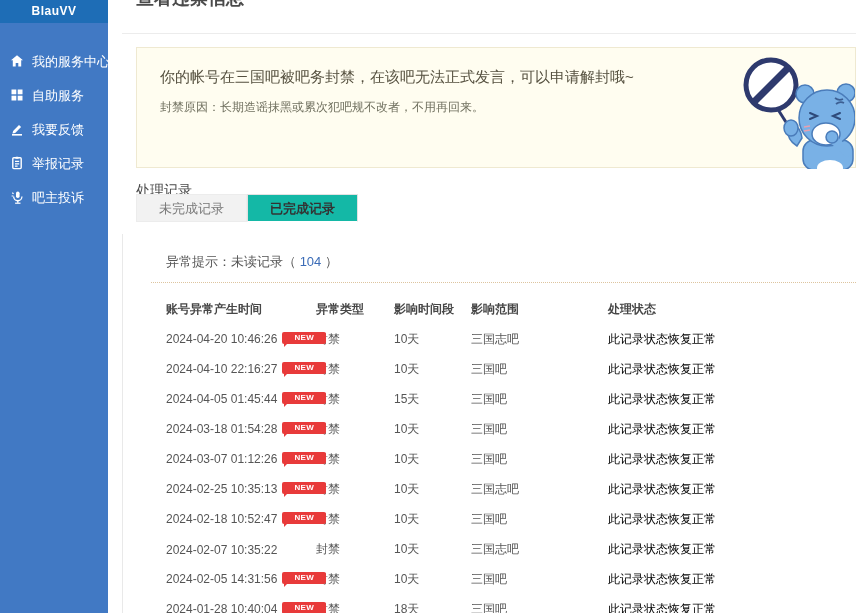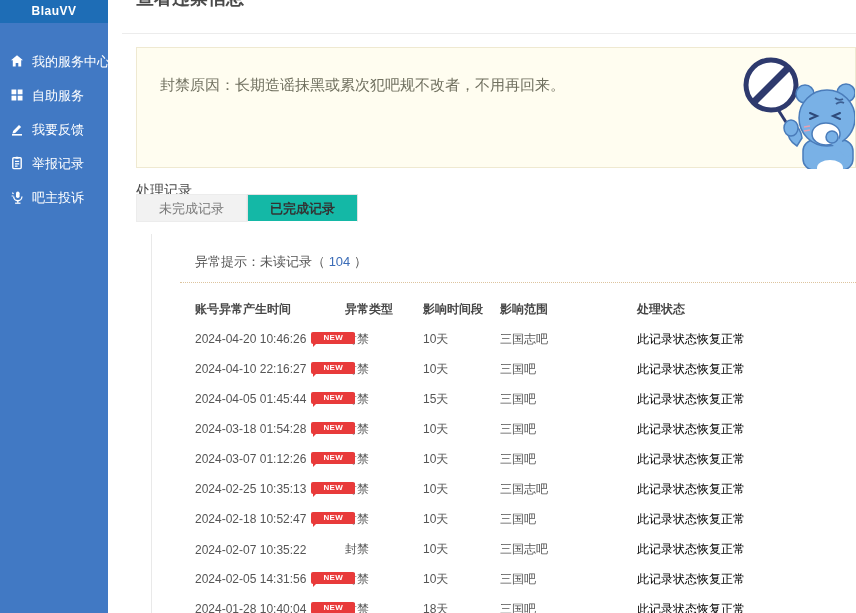--- a/index.html
+++ b/index.html
@@ -16,30 +16,30 @@
   .menu-item { display:flex; align-items:center; gap:8px; padding:8px 4px 8px 10px;
                color:#fff; font-size:13px; cursor:pointer; white-space:nowrap; }
   .menu-item svg { flex:0 0 auto; }
   
   .main { position:absolute; left:122px; top:0; right:0; bottom:0; }
   .page-title { position:absolute; top:-14px; left:14px; margin:0; font-size:18px; font-weight:bold; color:#4a4a4a; }
   .top-divider { position:absolute; top:33px; left:0; right:0; border-top:1px solid #ececec; }
   .notice { position:absolute; left:14px; top:47px; width:695px; height:103px;
             background:#fffdf0; border:1px solid #efe9d1; padding:16px 0 0 23px; }
   .notice-msg { margin:4px 0 0; font-size:15px; color:#55503f; }
-  .notice-reason { margin:12px 0 0; font-size:15px; color:#70705f; }
+  .notice-reason { margin:12px 0 0; font-size:12px; color:#70705f; }
   .mascot { position:absolute; right:0; top:8px; width:120px; height:113px; pointer-events:none; }
   .section-title { position:absolute; left:14px; top:182px; margin:0; font-size:14px; font-weight:normal; color:#4a4a4a; }
   
   .tabs { position:absolute; left:14px; top:194px; display:flex; z-index:3; }
   .tab { box-sizing:border-box; width:111px; height:28px; line-height:27px; text-align:center; font-size:13px; cursor:pointer; }
   .tab.inactive { background:#f2f2f2; color:#787878; border:1px solid #ececec; }
   .tab.active { background:#14b8a6; color:#333; font-weight:bold; border:1px solid #e2e2e2; border-bottom:1px solid #fff; }
   
-  .panel { position:absolute; left:0; top:234px; right:0; bottom:0; border-left:1px solid #e9e9e9; background:#fff;margin-left:29px; }
+  .panel { position:absolute; left:0; top:234px; right:0; bottom:0; border-left:1px solid #e9e9e9; background:#fff; }
   .hint { margin:19px 0 0 43px; font-size:13px; color:#555; }
   .hint-count { color:#3b6cb7; }
   .dotted { margin:11px 0 0 28px; border-bottom:1px dotted #ddc49e; }
   table { border-collapse:collapse; margin:2px 0 0 43px; width:660px; table-layout:fixed; }
   th { text-align:left; font-size:12px; color:#474747; font-weight:bold; padding:16px 0 7px; }
   td { font-size:12px; color:#555; padding:6px 0 7px; white-space:nowrap; }
   .badge-new { display:inline-block; background:#e83a3a; color:#fff; font-size:8px; font-weight:bold;
                line-height:1; padding:2px 12px 2px; border-radius:2px; margin-left:5px;
                position:relative; top:-3px; letter-spacing:.3px; }
   .badge-new::after { content:""; position:absolute; left:2px; bottom:-3px;
@@ -101,20 +101,21 @@
           <span class="mi-label">吧主投诉</span>
         </div>
       </nav>
   </aside>
 
   <main class="main">
     <h1 class="page-title">查看违禁信息</h1>
     <div class="top-divider"></div>
 
     <section class="notice">
+      <p class="notice-msg">你的帐号在三国吧被吧务封禁，在该吧无法正式发言，可以申请解封哦~</p>
       <p class="notice-reason">封禁原因：长期造谣抹黑或累次犯吧规不改者，不用再回来。</p>
       <svg class="mascot" viewBox="0 0 120 113" xmlns="http://www.w3.org/2000/svg" aria-hidden="true">
 
         <line x1="42" y1="52" x2="56" y2="74" stroke="#2e3a6e" stroke-width="3"></line>
 
         <circle cx="36" cy="29" r="25" fill="#ffffff" stroke="#2e3a6e" stroke-width="5"></circle>
         <line x1="19" y1="46" x2="53" y2="12" stroke="#2e3a6e" stroke-width="7"></line>
 
         <path d="M62 90 Q52 84 53 74 L58 68 Q66 72 67 82 Z" fill="#79b1e6" stroke="#4a7cba" stroke-width="1.5"></path>
         <ellipse cx="56" cy="72" rx="7" ry="8" fill="#79b1e6" stroke="#4a7cba" stroke-width="1.5"></ellipse>

